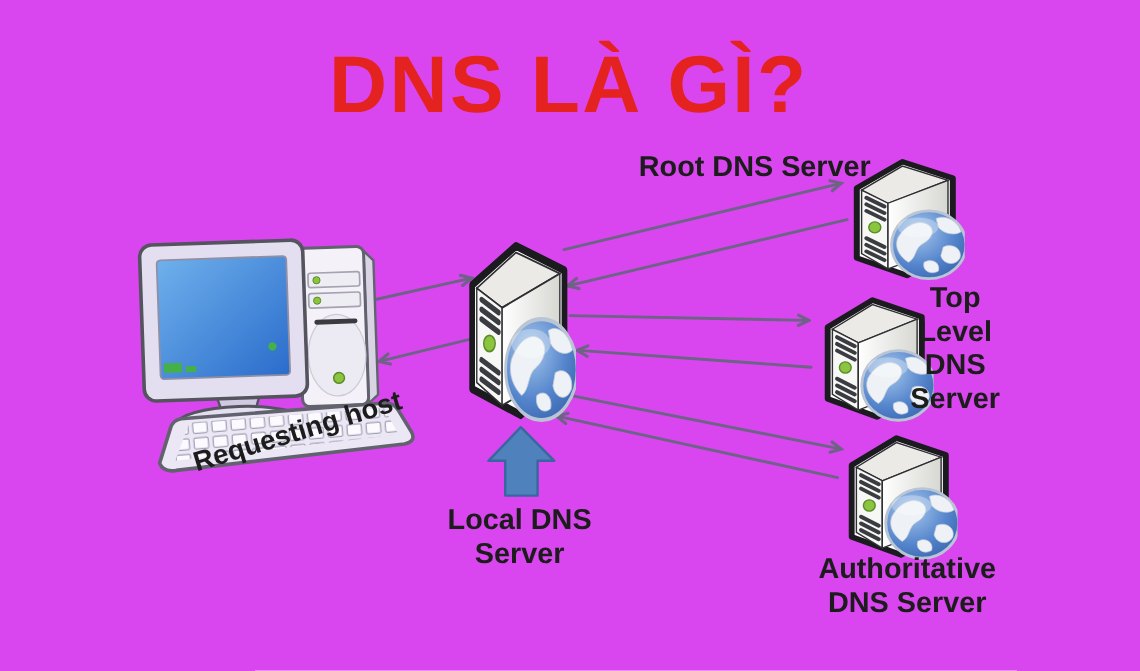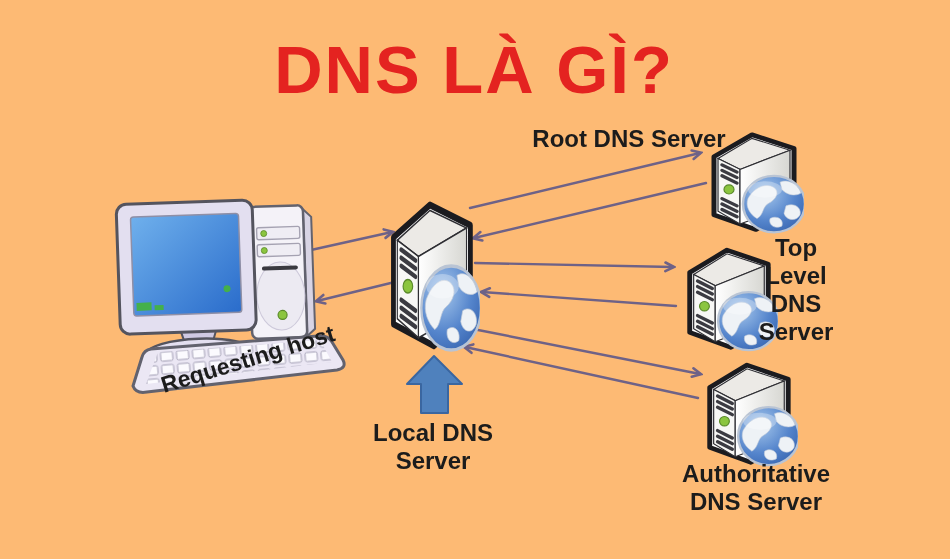--- a/index.html
+++ b/index.html
@@ -1,17 +1,17 @@
 <!DOCTYPE html>
 <html><head>
 <meta charset="utf-8">
 <style>
   html,body{margin:0;padding:0;background:#ffffff;}
   body{font-family:"Liberation Sans", sans-serif;}
-  .stage{position:relative;width:950px;height:559px;background:#fdba74;overflow:hidden;}
+  .stage{position:relative;width:950px;height:559px;background:#d946ef;overflow:hidden;}
   svg text{font-family:"Liberation Sans", sans-serif;}
   .node-label{font-weight:bold;}
 </style>
 </head>
 <body>
 
 <div class="stage">
 <svg width="950" height="559" viewBox="0 0 950 559">
   <defs>
     <linearGradient id="screenGrad" x1="0" y1="0" x2="1" y2="1">

